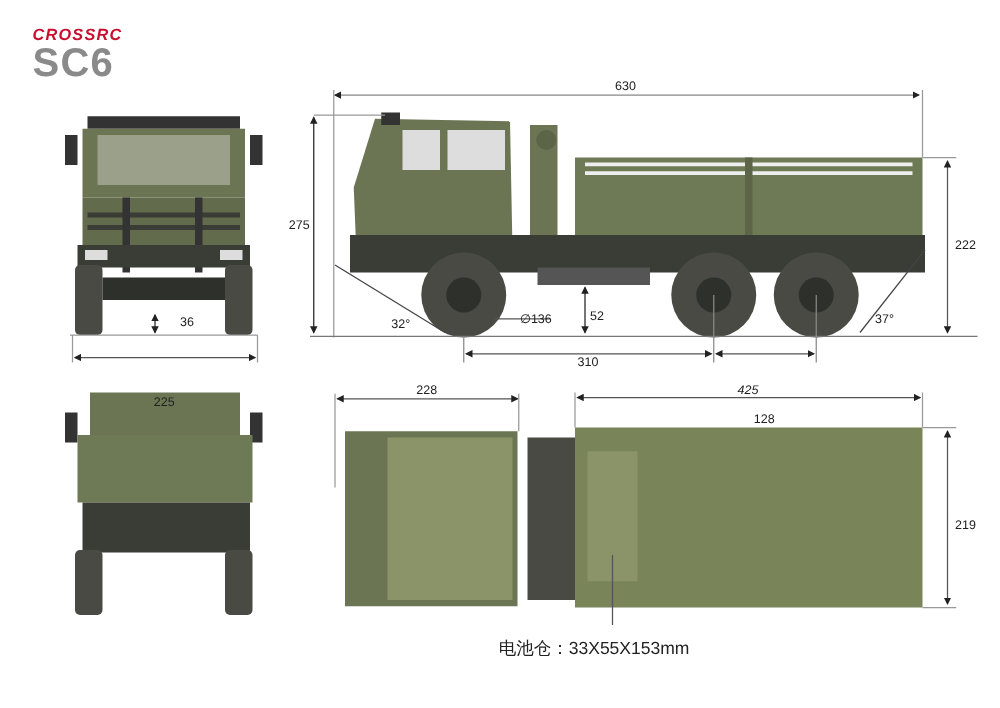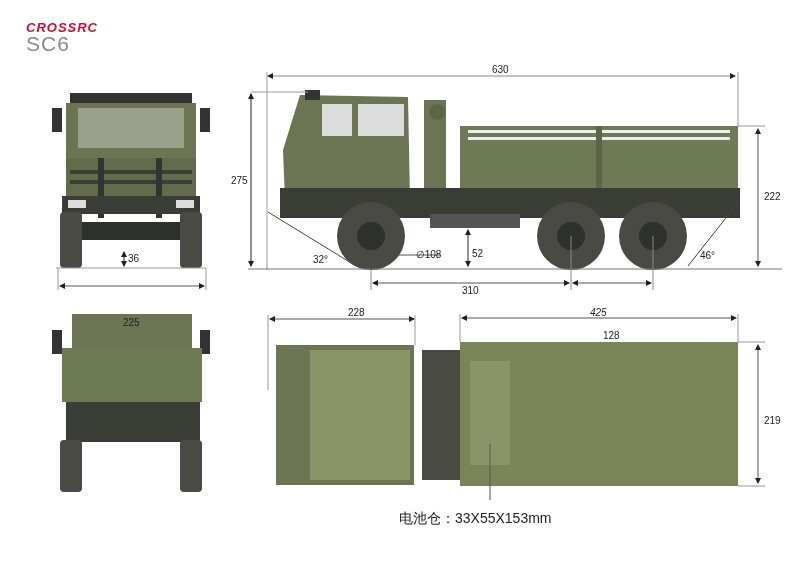--- a/index.html
+++ b/index.html
@@ -1,19 +1,19 @@
 <!DOCTYPE html>
 <html><head>
 <meta charset="utf-8">
 <style>
   html,body{margin:0;padding:0;background:#fff;}
   body{width:800px;height:566px;position:relative;overflow:hidden;font-family:"Liberation Sans",sans-serif;color:#222;}
   .abs{position:absolute;}
   .logo-brand{left:26px;top:20px;font-size:13px;font-style:italic;font-weight:bold;color:#c8102e;letter-spacing:1px;}
-  .logo-model{left:26px;top:32px;font-size:21px;font-weight:normal;color:#8a8a8a;letter-spacing:1px;}
+  .logo-model{left:26px;top:32px;font-size:32px;font-weight:bold;color:#8a8a8a;letter-spacing:1px;}
   .dim{font-size:10px;color:#222;position:absolute;}
   .caption{left:358px;top:510px;font-size:14px;color:#222;margin-left:41px;}
   svg{position:absolute;left:0;top:0;}
 </style>
 </head>
 <body>
 
 <div class="abs logo-brand">CROSSRC</div>
 <div class="abs logo-model">SC6</div>
 
@@ -114,25 +114,25 @@
   <line x1="738" y1="314" x2="738" y2="342" stroke="#999"></line>
   <line x1="738" y1="342" x2="765" y2="342" stroke="#999"></line>
   <line x1="738" y1="486" x2="765" y2="486" stroke="#999"></line>
   <line x1="758" y1="345" x2="758" y2="483" stroke="#555" marker-start="url(#al)" marker-end="url(#ar)"></line>
   <line x1="490" y1="444" x2="490" y2="500" stroke="#555"></line>
 </svg>
 
 <div class="dim" style="left:492px;top:64px;">630</div>
 <div class="dim" style="left:231px;top:175px;">275</div>
 <div class="dim" style="left:764px;top:191px;">222</div>
-<div class="dim" style="left:128px;top:253px;">36</div>
+<div class="dim" style="left:144px;top:253px;">36</div>
 <div class="dim" style="left:123px;top:275px;margin-top:42px;">225</div>
 <div class="dim" style="left:313px;top:254px;text-align:right;">32°</div>
-<div class="dim" style="left:700px;top:250px;">46°</div>
-<div class="dim" style="left:416px;top:249px;">∅108</div>
+<div class="dim" style="left:700px;top:250px;">37°</div>
+<div class="dim" style="left:416px;top:249px;">∅136</div>
 <div class="dim" style="left:472px;top:248px;">52</div>
 <div class="dim" style="left:462px;top:285px;">310</div>
 <div class="dim" style="left:603px;top:285px;margin-top:45px;">128</div>
-<div class="dim" style="left:333px;top:307px;margin-left:15px;">228</div>
+<div class="dim" style="left:333px;top:307px;">228</div>
 <div class="dim" style="left:590px;top:307px;font-style:italic;">425</div>
 <div class="dim" style="left:764px;top:415px;text-align:center;">219</div>
 
 <div class="abs caption">电池仓：33X55X153mm</div>
 
 </body></html>

